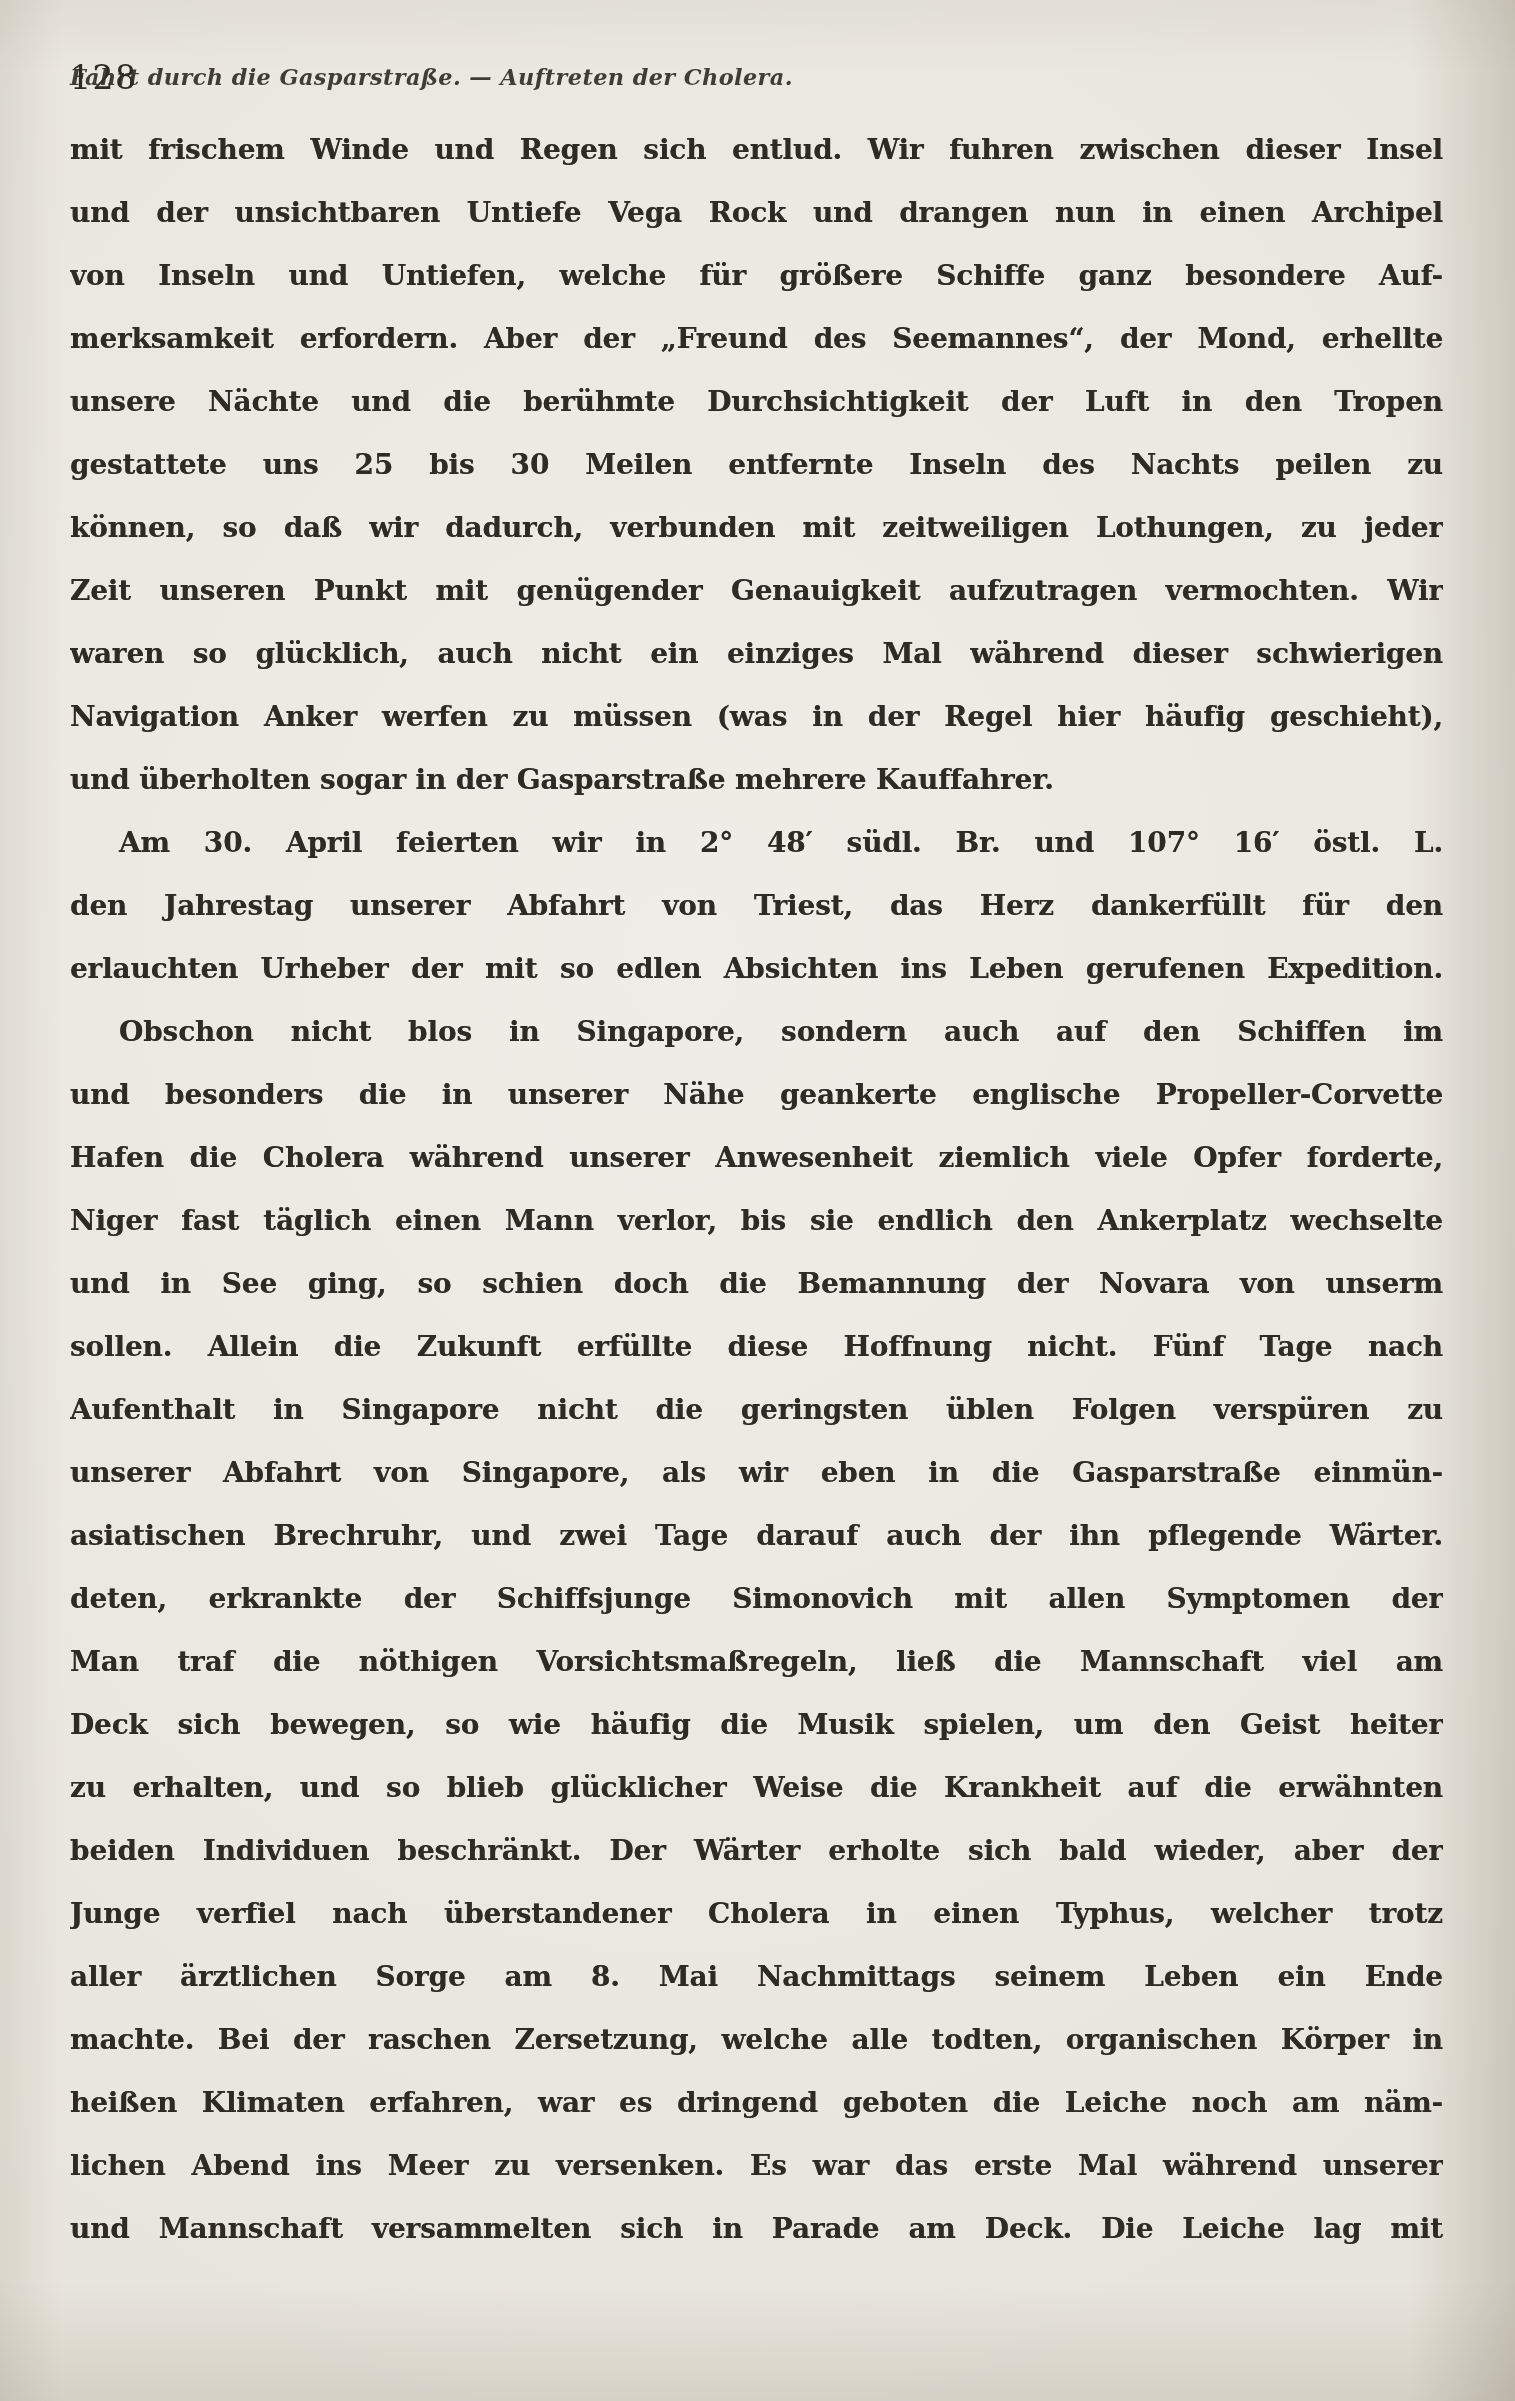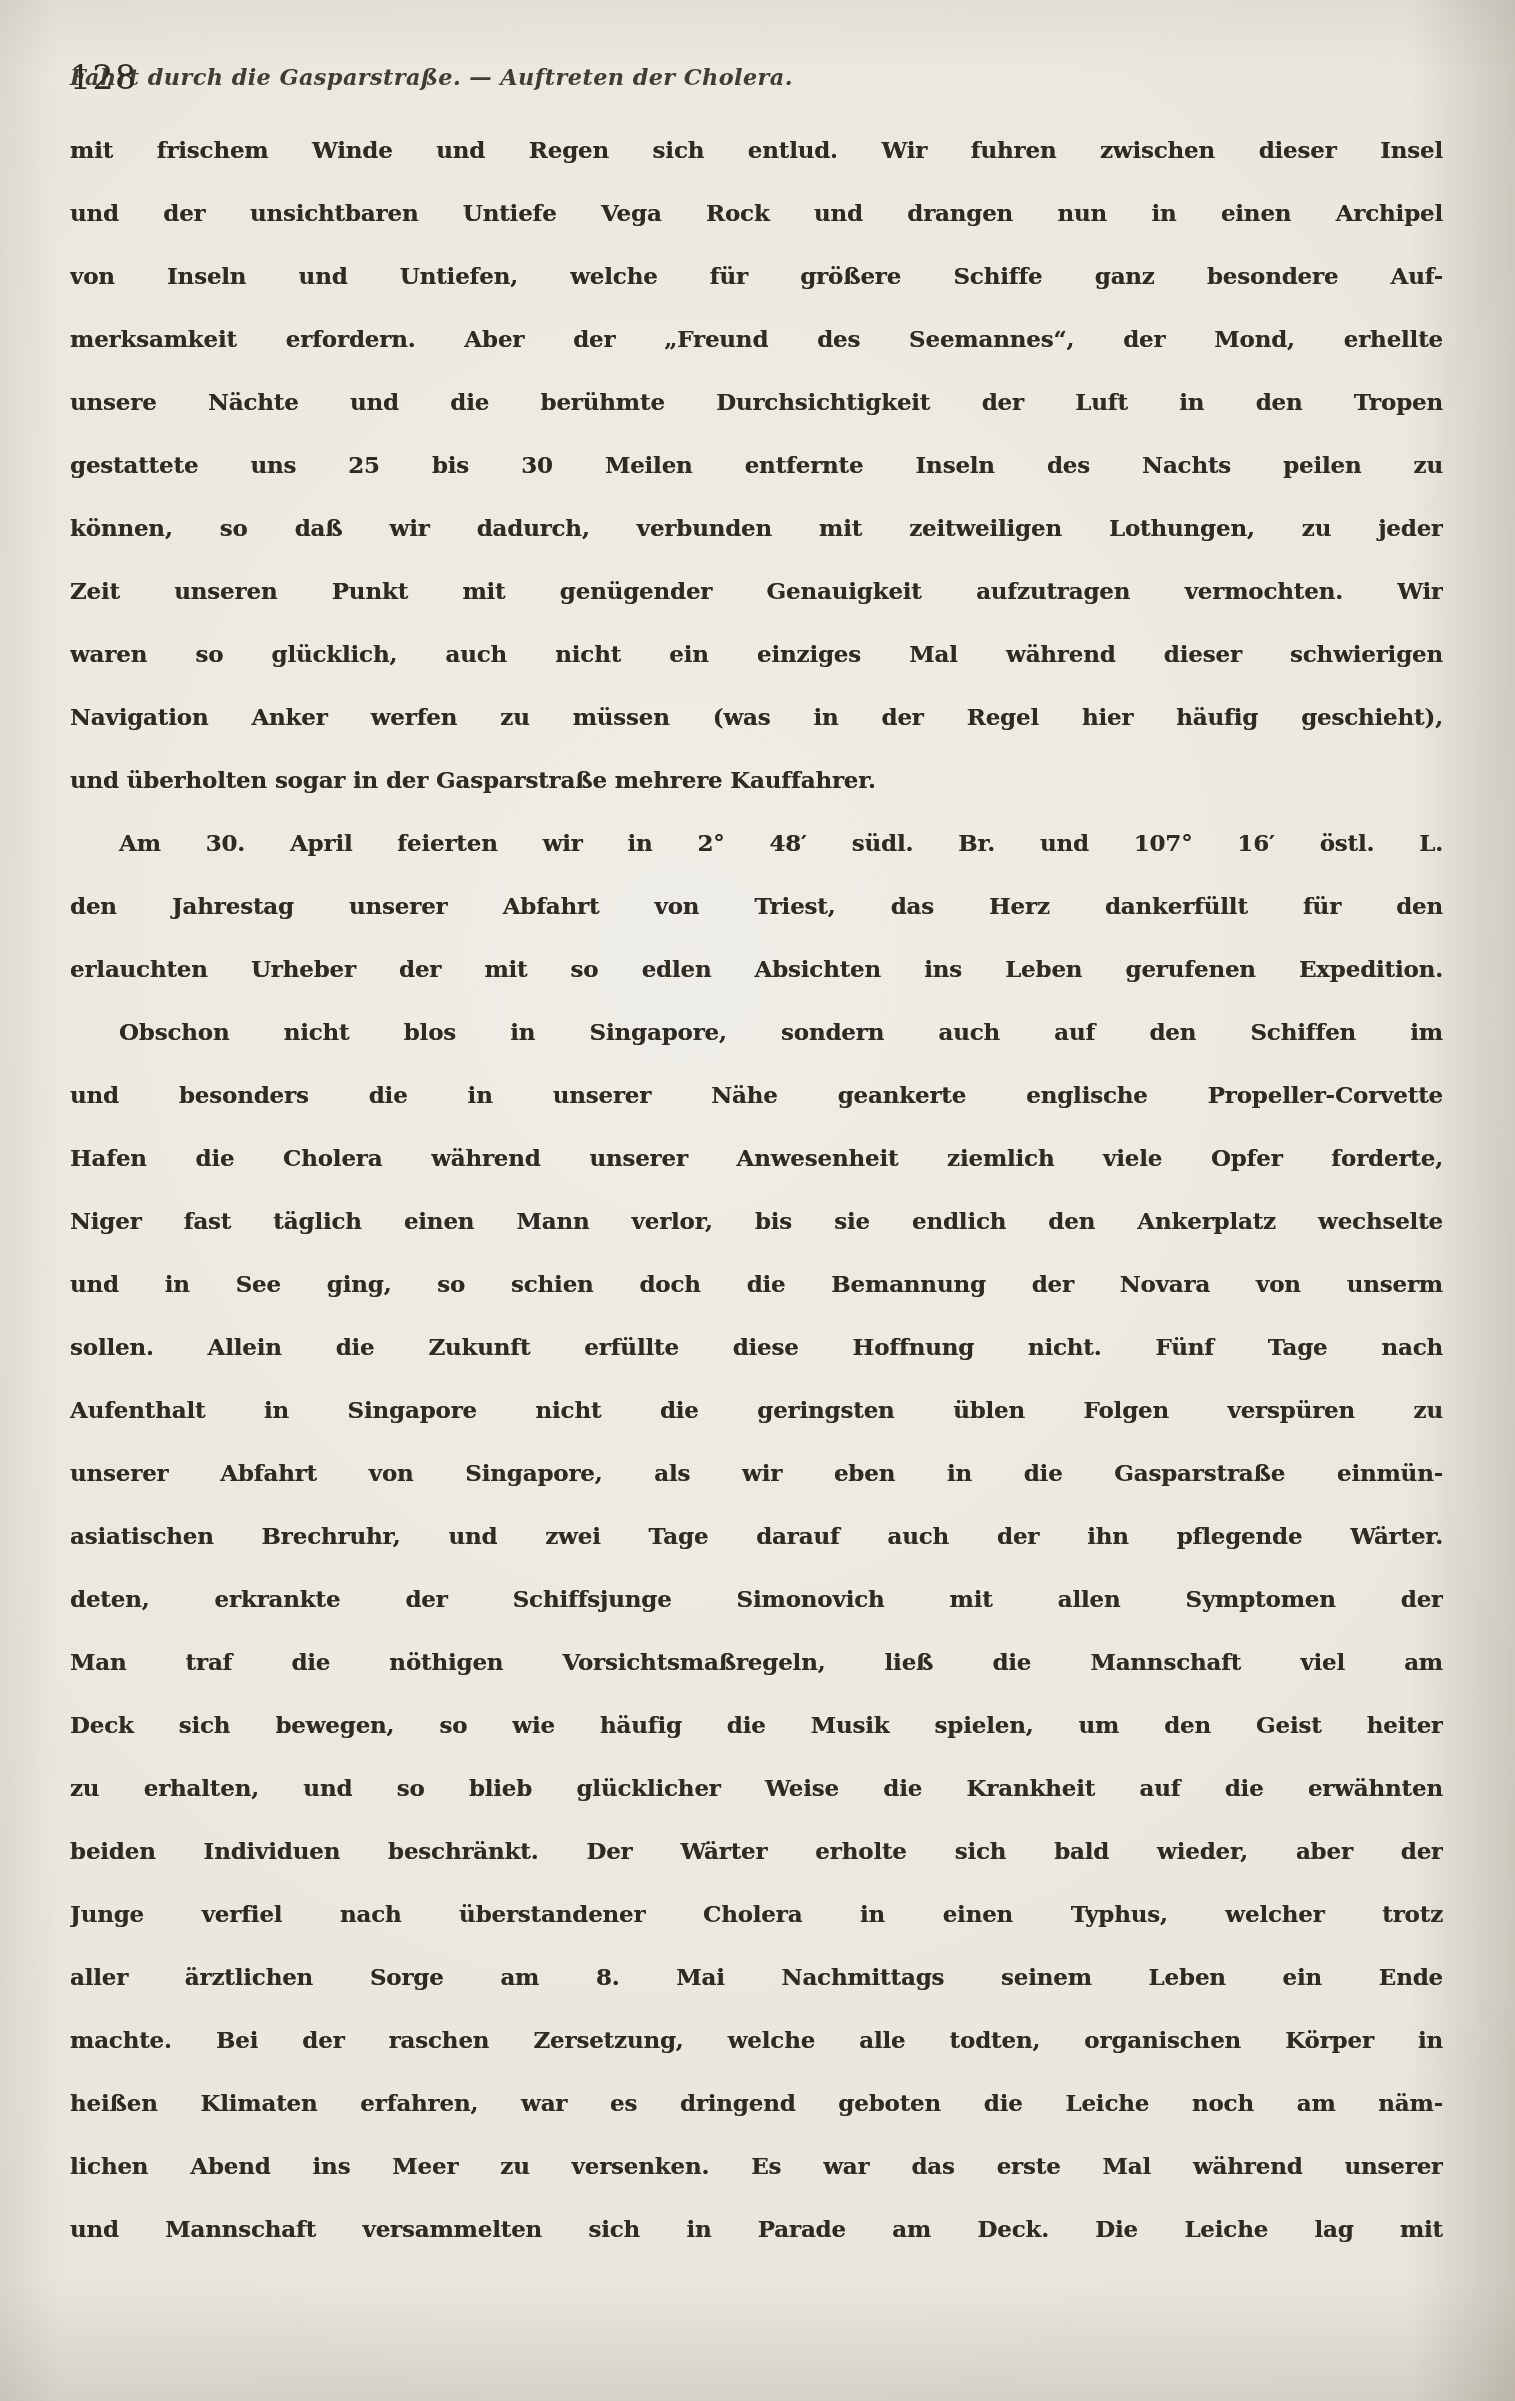--- a/index.html
+++ b/index.html
@@ -44,21 +44,21 @@
     font-weight: 700;
     opacity: 0.9;
     letter-spacing: 0.4px;
   }
   .body {
     margin-top: 18px;
   }
   .line {
     height: 63px;
     line-height: 63px;
-    font-size: 23px;
+    font-size: 28px;
     font-weight: 700;
     letter-spacing: -0.2px;
     text-align: justify;
     text-align-last: justify;
     -moz-text-align-last: justify;
     overflow: hidden;
     text-shadow: 0 0 0.4px rgba(46,42,36,0.55);
   }
   .line.short {
     text-align-last: left;

